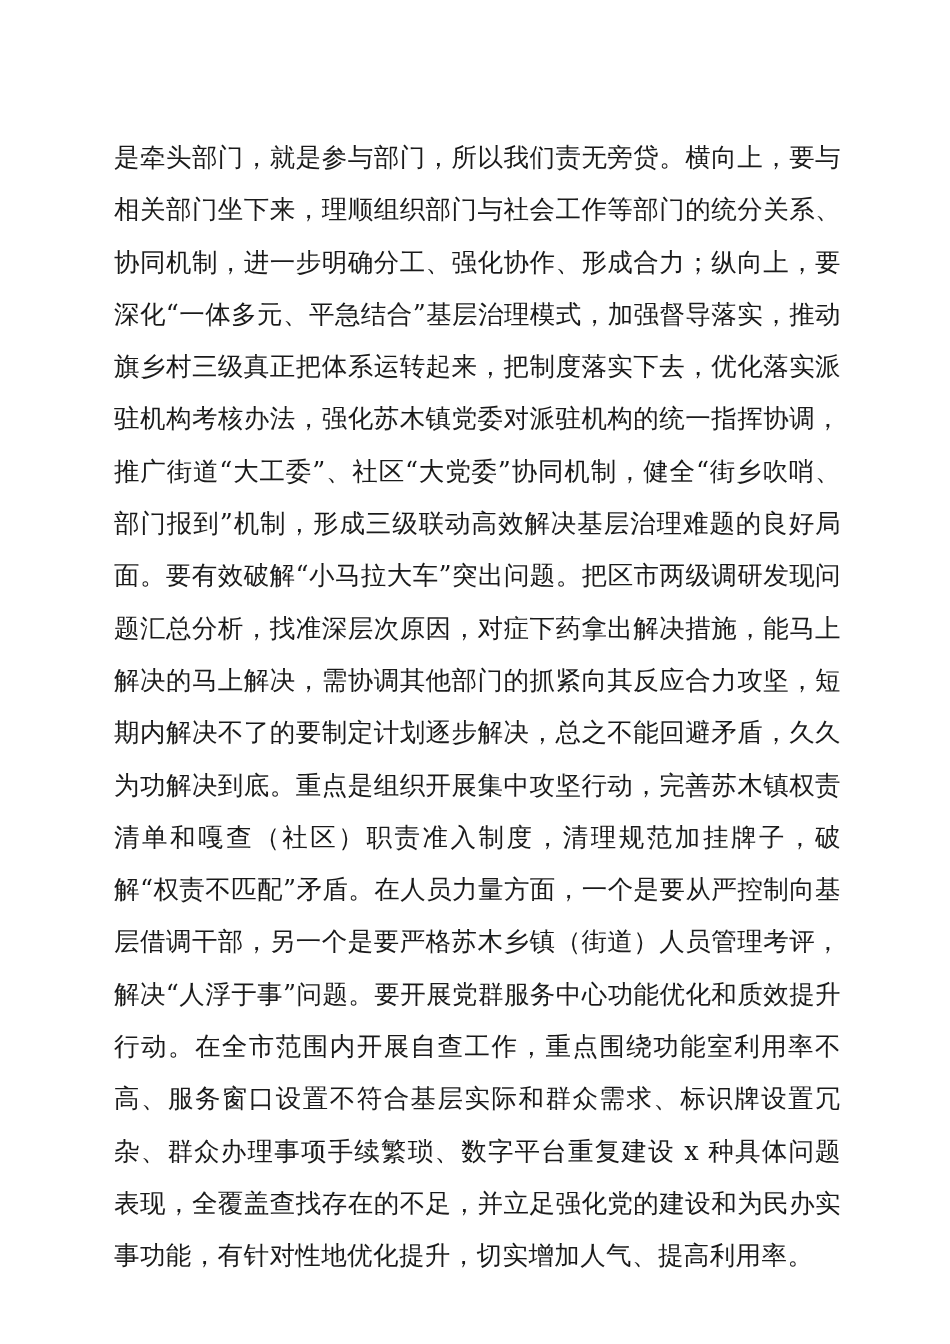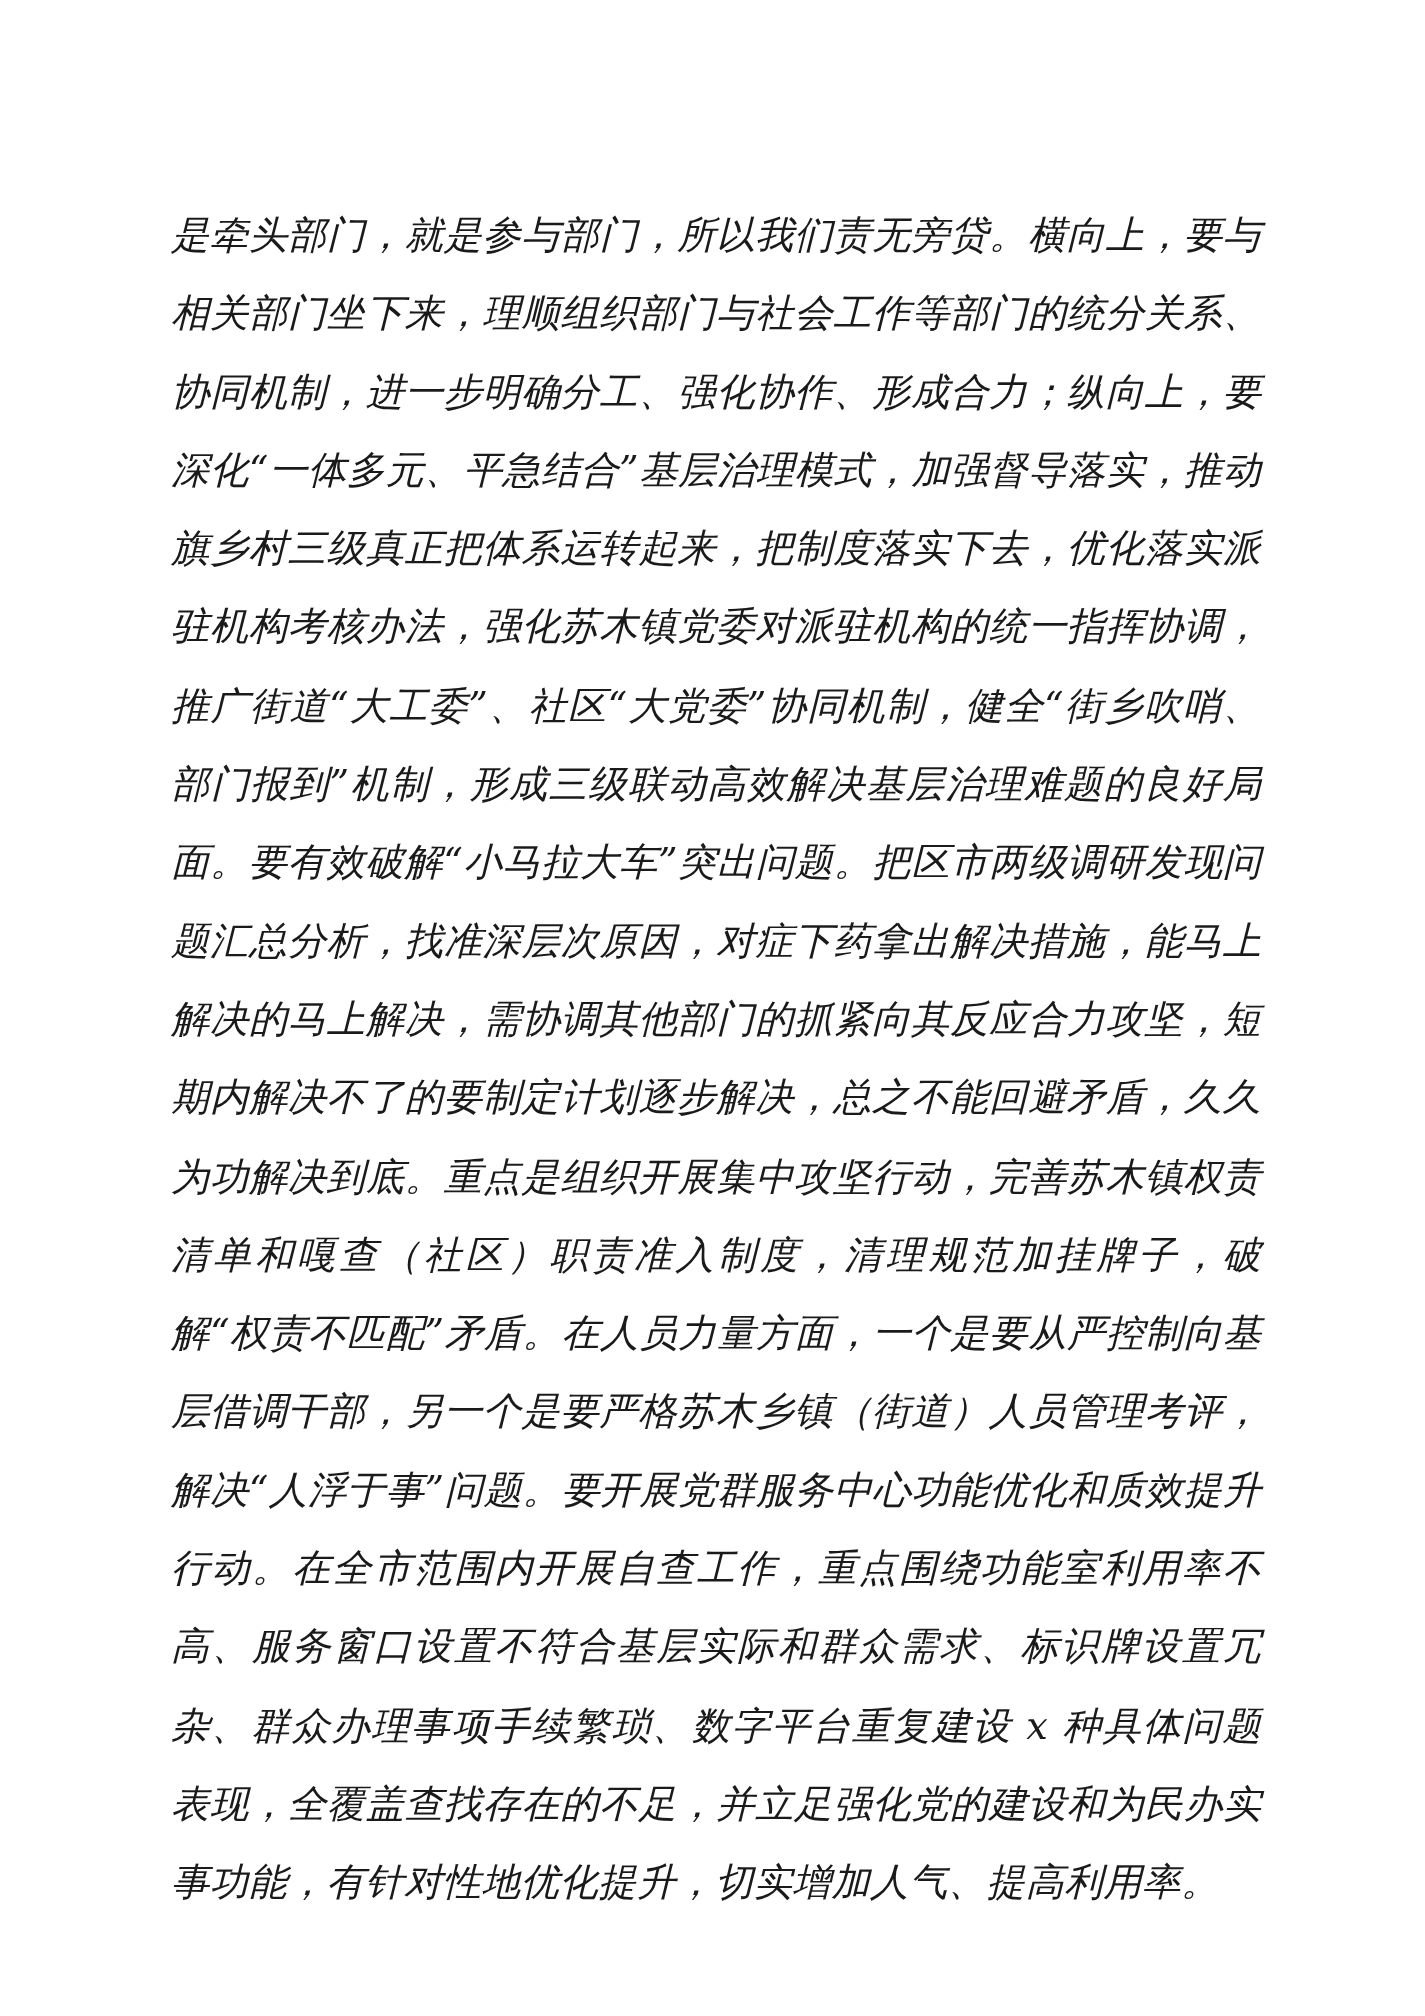--- a/index.html
+++ b/index.html
@@ -26,21 +26,20 @@
     font-size: 25.5px;
     line-height: 52.3px;
     color: #1a1a1a;
     text-align: justify;
     text-justify: inter-character;
     text-align-last: left;
     letter-spacing: 0.4px;
     margin: 0;
     white-space: normal;
     word-break: break-all;
-    font-style: italic;
   }
 </style>
 </head>
 <body>
 
 <div class="page">
   <div class="doc-body">
     <p class="doc-paragraph">是牵头部门，就是参与部门，所以我们责无旁贷。横向上，要与相关部门坐下来，理顺组织部门与社会工作等部门的统分关系、协同机制，进一步明确分工、强化协作、形成合力；纵向上，要深化“一体多元、平急结合”基层治理模式，加强督导落实，推动旗乡村三级真正把体系运转起来，把制度落实下去，优化落实派驻机构考核办法，强化苏木镇党委对派驻机构的统一指挥协调，推广街道“大工委”、社区“大党委”协同机制，健全“街乡吹哨、部门报到”机制，形成三级联动高效解决基层治理难题的良好局面。要有效破解“小马拉大车”突出问题。把区市两级调研发现问题汇总分析，找准深层次原因，对症下药拿出解决措施，能马上解决的马上解决，需协调其他部门的抓紧向其反应合力攻坚，短期内解决不了的要制定计划逐步解决，总之不能回避矛盾，久久为功解决到底。重点是组织开展集中攻坚行动，完善苏木镇权责清单和嘎查（社区）职责准入制度，清理规范加挂牌子，破解“权责不匹配”矛盾。在人员力量方面，一个是要从严控制向基层借调干部，另一个是要严格苏木乡镇（街道）人员管理考评，解决“人浮于事”问题。要开展党群服务中心功能优化和质效提升行动。在全市范围内开展自查工作，重点围绕功能室利用率不高、服务窗口设置不符合基层实际和群众需求、标识牌设置冗杂、群众办理事项手续繁琐、数字平台重复建设 x 种具体问题表现，全覆盖查找存在的不足，并立足强化党的建设和为民办实事功能，有针对性地优化提升，切实增加人气、提高利用率。</p>
   </div>
 </div>

